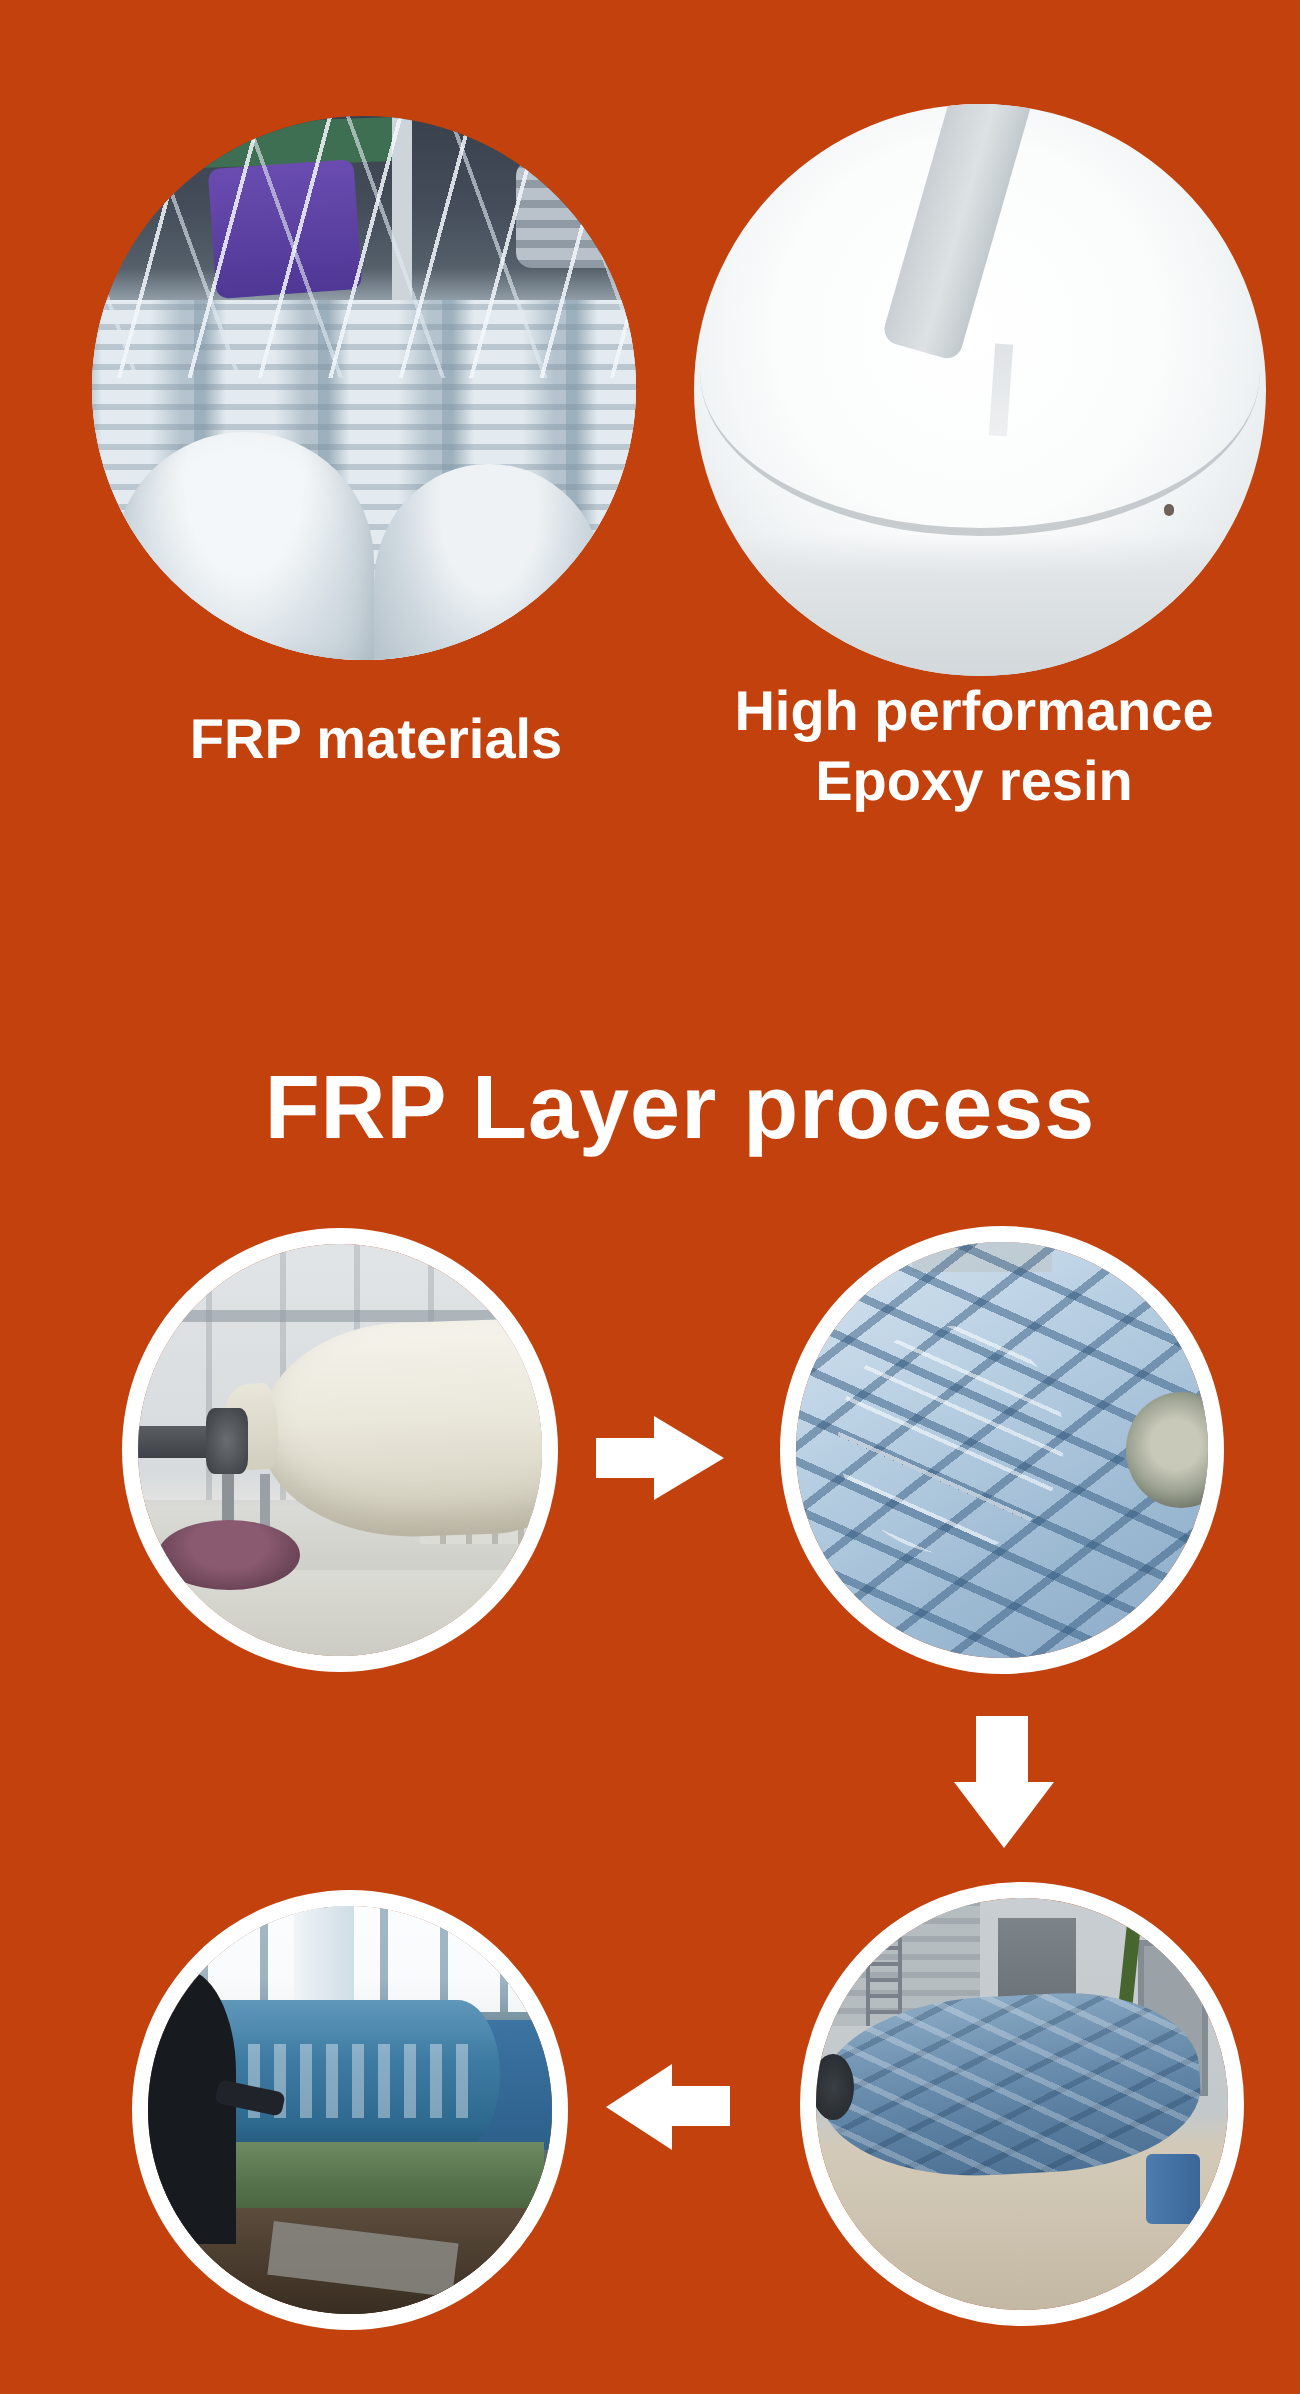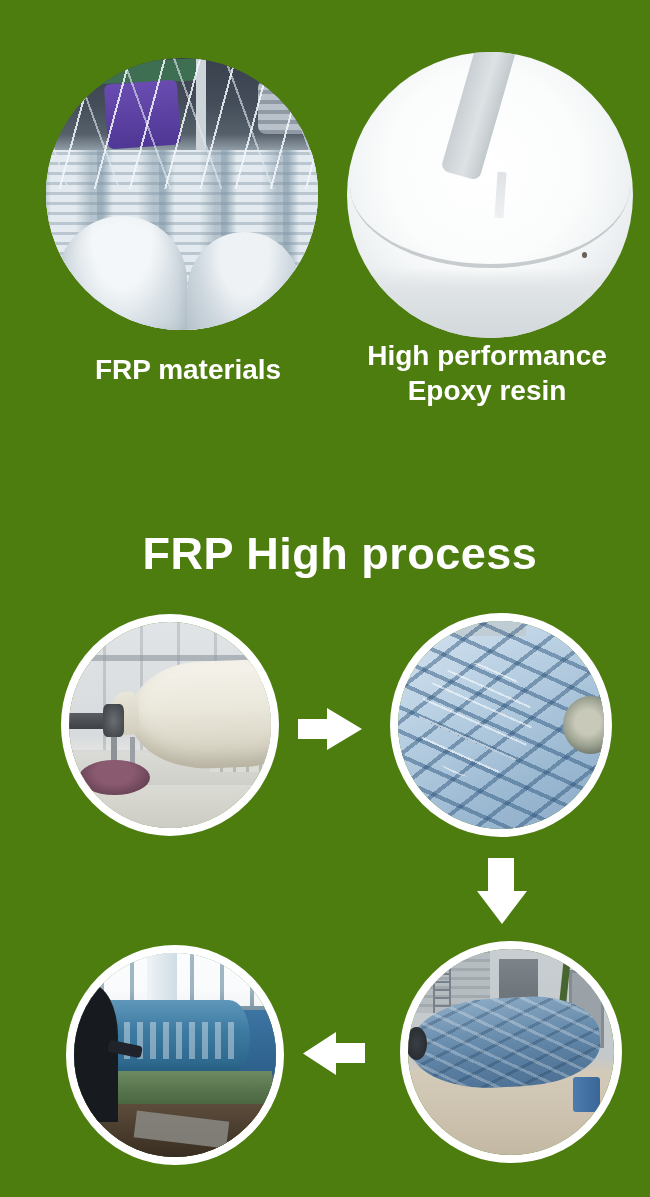--- a/index.html
+++ b/index.html
@@ -1,18 +1,18 @@
 <!DOCTYPE html>
 <html><head>
 <meta charset="utf-8">
 <style>
   html,body{margin:0;padding:0;background:#2aa5f0;}
   #stage{
     position:relative;width:650px;height:1197px;overflow:hidden;
-    background:#4d7c0f;
+    background:#c2410c;
     font-family:"Liberation Sans","DejaVu Sans",sans-serif;
     color:#ffffff;
   }
   .circle{position:absolute;border-radius:50%;overflow:hidden;}
   .ringed{border:8px solid #ffffff;box-sizing:border-box;}
   .label{position:absolute;text-align:center;font-weight:700;color:#ffffff;}
   .label-sm{font-size:28px;line-height:35px;}
   .title{position:absolute;text-align:center;font-weight:700;font-size:45px;line-height:56px;color:#ffffff;letter-spacing:0.5px;}
   .arrow{position:absolute;}
   .art{position:absolute;}
@@ -132,21 +132,21 @@
     </div>
   </div>
 
   <div class="label label-sm" style="left:48px;top:352px;width:280px;">FRP materials</div>
 
   <div class="label label-sm" style="left:317px;top:338px;width:340px;">
     <div>High performance</div>
     <div>Epoxy resin</div>
   </div>
 
-  <div class="title" style="left:30px;top:526px;width:620px;">FRP High process</div>
+  <div class="title" style="left:30px;top:526px;width:620px;">FRP Layer process</div>
 
   <div class="circle ringed" style="left:61px;top:614px;width:218px;height:222px;" aria-label="White tank liner mounted on a winding machine in the workshop">
     <div class="art photo-liner" style="left:0;top:0;right:0;bottom:0;">
       <div class="art liner-panels"></div>
       <div class="art liner-beam"></div>
       <div class="art liner-floor"></div>
       <div class="art liner-pallet"></div>
       <div class="art liner-frame"></div>
       <div class="art liner-frame2"></div>
       <div class="art liner-shaft"></div>

